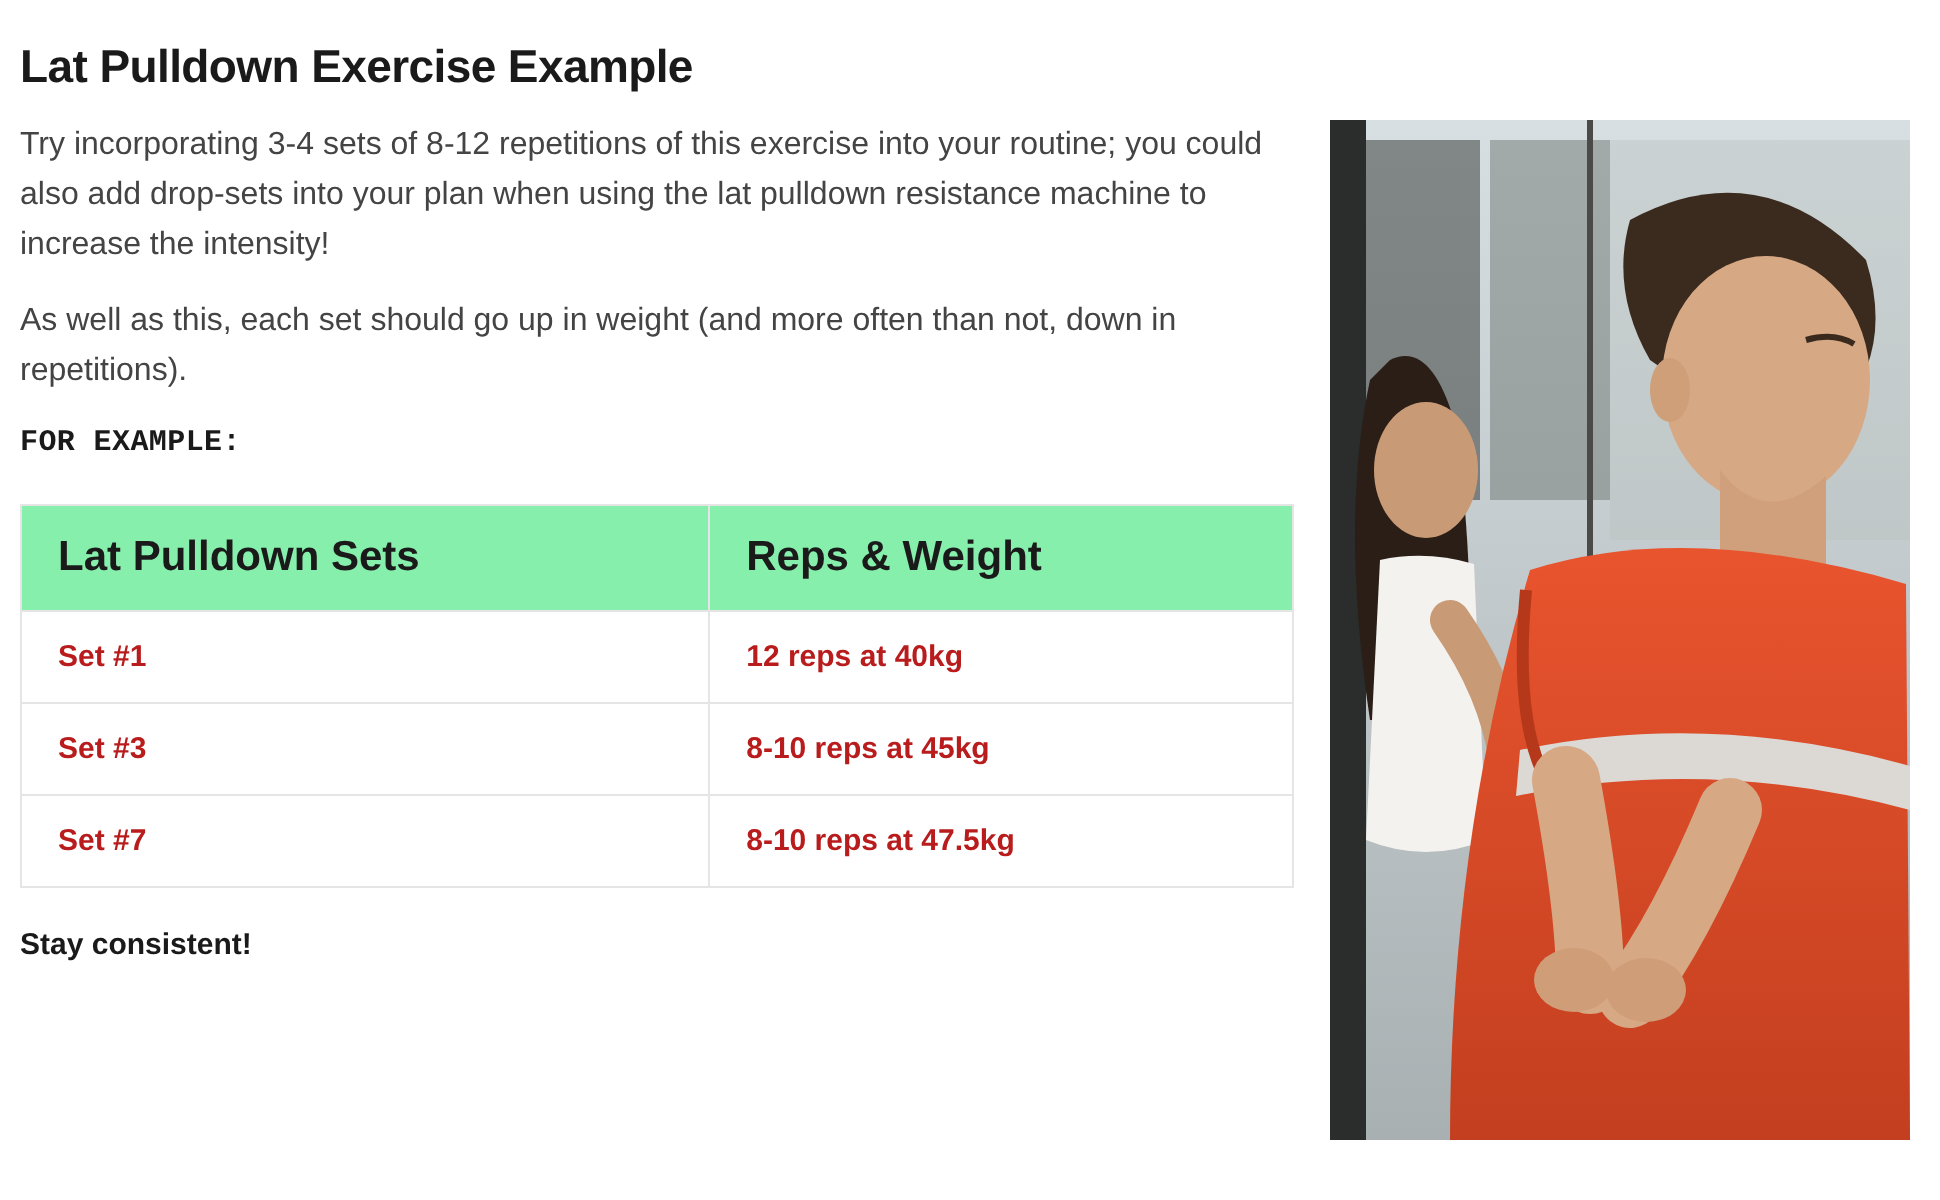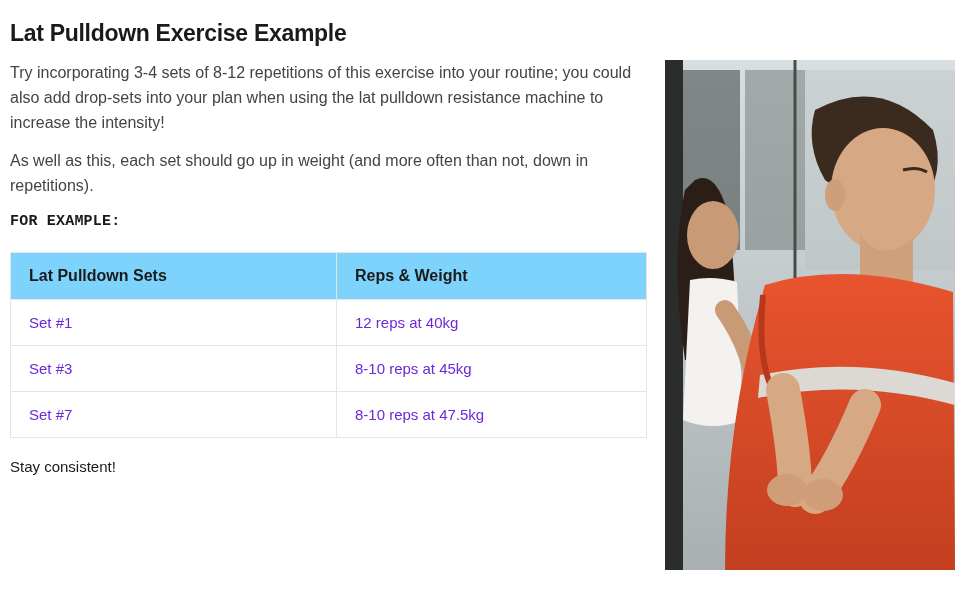--- a/index.html
+++ b/index.html
@@ -52,29 +52,30 @@
     table.sets-table th,
     table.sets-table td {
       text-align: left;
       padding: 14px 18px;
       border: 1px solid #e5e5e5;
       font-size: 15px;
     }
     table.sets-table th {
       font-weight: 700;
       color: #1a1a1a;
-      background: #7dd3fc;
-      font-size: 16px;
+      background: #86efac;
+      font-size: 21px;
     }
     table.sets-table td {
-      color: #6d28d9;
+      color: #b91c1c;
+      font-weight: bold;
     }
     .closing {
       font-size: 15px;
-      font-weight: 400;
+      font-weight: 700;
       color: #1a1a1a;
       margin-top: 6px;
     }
     
     .hero-svg {
       width: 290px;
       height: 510px;
       display: block;
     }
   </style>

